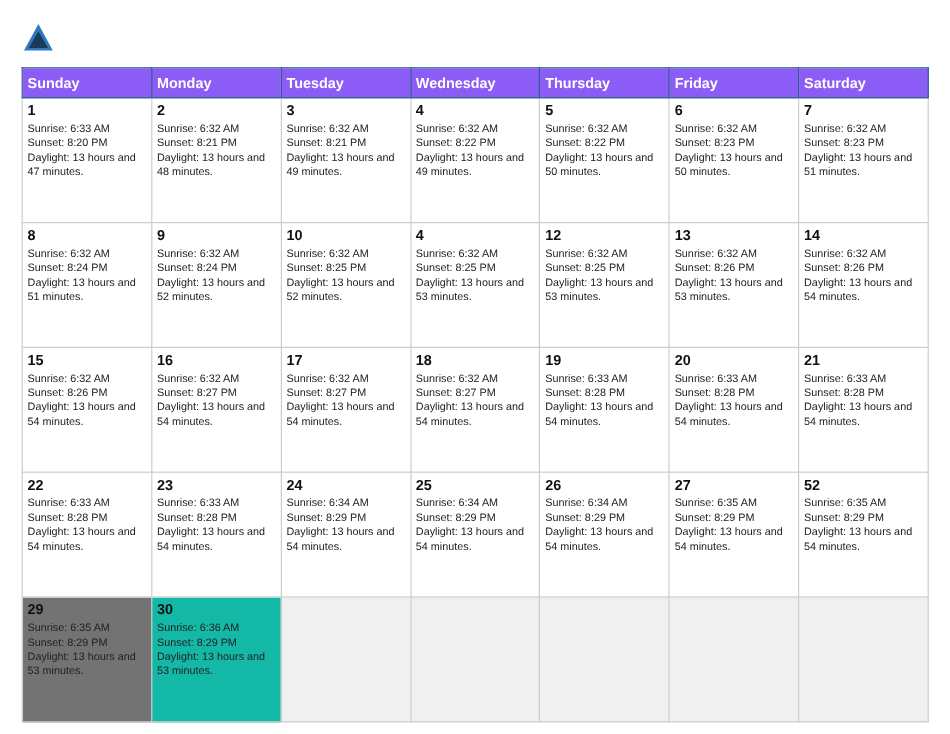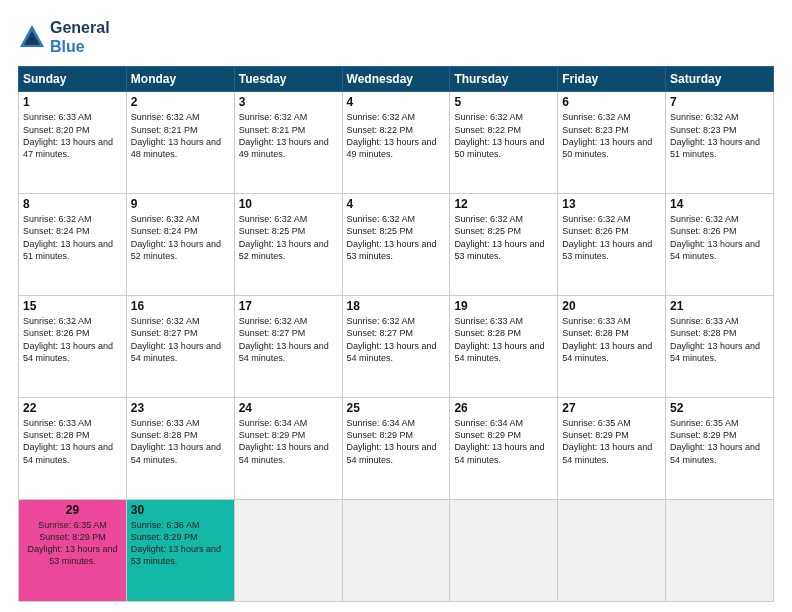--- a/index.html
+++ b/index.html
@@ -54,21 +54,21 @@
       color: #333;
     }
     .calendar {
       flex: 1;
       border: 1px solid #ccc;
       border-collapse: collapse;
       width: 100%;
       table-layout: fixed;
     }
     .calendar th {
-      background: #0c4a6e;
+      background: #8b5cf6;
       color: #fff;
       font-size: 12px;
       font-weight: bold;
       padding: 5px 4px;
       border: 1px solid #2a5e8f;
       text-align: left;
     }
     .calendar td {
       border: 1px solid #ccc;
       vertical-align: top;
@@ -100,24 +100,20 @@
 </head>
 <body>
 
 <div class="page">
   <div class="header">
     <div class="logo">
       <svg class="logo-icon" viewBox="0 0 28 28">
         <polygon points="14,2 26,24 2,24" fill="#2e7abf"></polygon>
         <polygon points="14,8 22,22 6,22" fill="#1a3a5c"></polygon>
       </svg>
-      <div class="logo-text">
-        <div>General</div>
-        <div><span>Blue</span></div>
-      </div>
     </div>
     <div class="title-area">
       <div class="month-title"></div>
       <div class="location"></div>
     </div>
   </div>
 
   <table class="calendar">
     <thead>
       <tr>
@@ -245,21 +241,21 @@
           <td>
             <span class="day-num">27</span>
             <div class="cell-text">Sunrise: 6:35 AM<br>Sunset: 8:29 PM<br>Daylight: 13 hours and 54 minutes.</div>
           </td>
           <td>
             <span class="day-num">52</span>
             <div class="cell-text">Sunrise: 6:35 AM<br>Sunset: 8:29 PM<br>Daylight: 13 hours and 54 minutes.</div>
           </td>
         </tr>
         <tr>
-          <td style="background: #ec4899; text-align: center;">
+          <td style="background: #737373;">
             <span class="day-num">29</span>
             <div class="cell-text">Sunrise: 6:35 AM<br>Sunset: 8:29 PM<br>Daylight: 13 hours and 53 minutes.</div>
           </td>
           <td style="background: #14b8a6;">
             <span class="day-num">30</span>
             <div class="cell-text">Sunrise: 6:36 AM<br>Sunset: 8:29 PM<br>Daylight: 13 hours and 53 minutes.</div>
           </td>
           <td class="empty" style="background: rgb(240, 240, 240);"></td>
           <td class="empty" style="background: rgb(240, 240, 240);"></td>
           <td class="empty" style="background: rgb(240, 240, 240);"></td>

